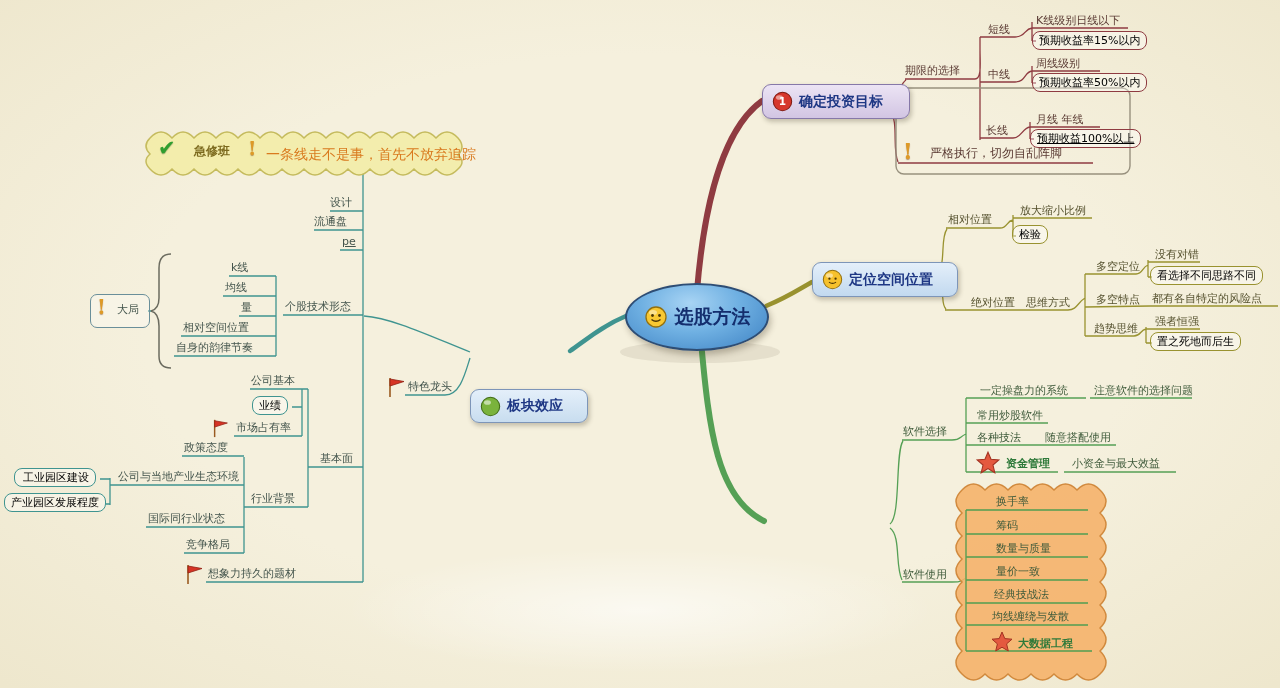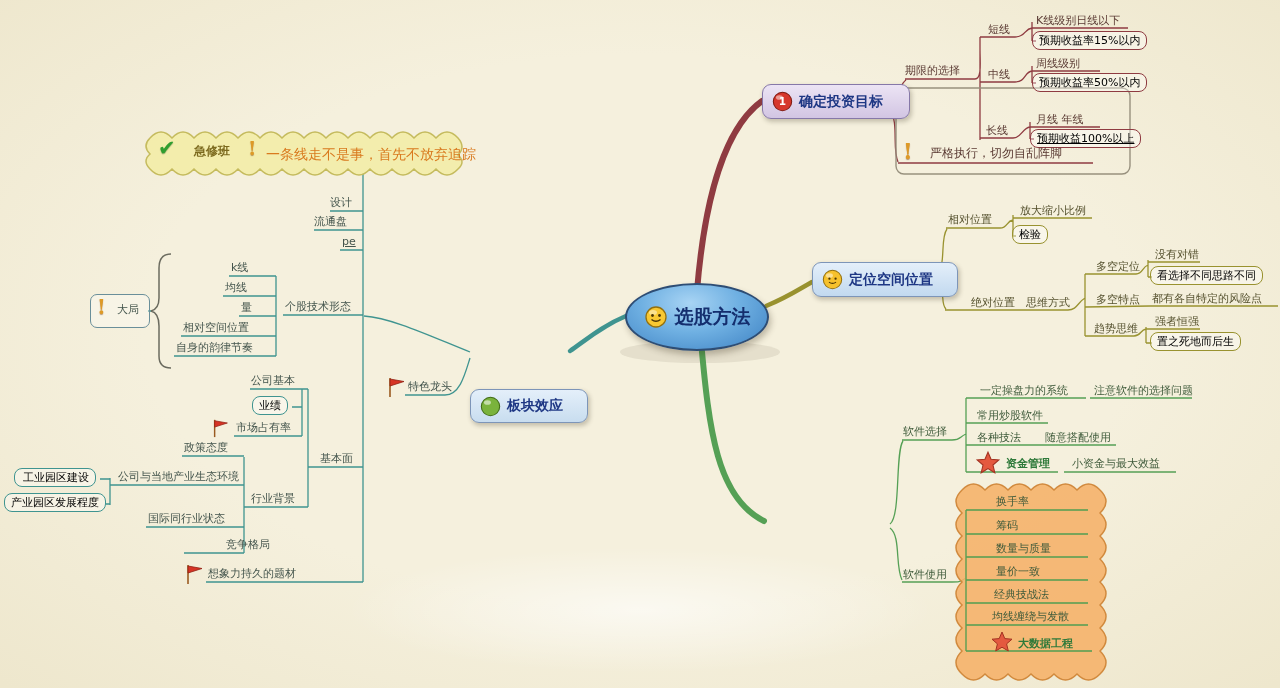--- a/index.html
+++ b/index.html
@@ -178,21 +178,21 @@
 <div class="bx bx4" style="left:252px;top:396px;">业绩</div>
 <span class="icon" style="left:211px;top:418px;"><svg width="20" height="20" viewBox="0 0 22 22">
         <line x1="4" y1="21" x2="4" y2="2" stroke="#9a5a20" stroke-width="1.6"></line>
         <path d="M4 3 L18 5.5 L4 10 Z" fill="#d63425" stroke="#901f12" stroke-width="0.8"></path>
       </svg></span>
 <div class="t tc4" style="left:236px;top:421px;">市场占有率</div>
 <div class="t tc4" style="left:251px;top:492px;">行业背景</div>
 <div class="t tc4" style="left:184px;top:441px;">政策态度</div>
 <div class="t tc4" style="left:118px;top:470px;">公司与当地产业生态环境</div>
 <div class="t tc4" style="left:148px;top:512px;">国际同行业状态</div>
-<div class="t tc4" style="left:186px;top:538px;margin-left:40px;">竞争格局</div>
+<div class="t tc4" style="left:186px;top:538px;">竞争格局</div>
 <div class="bx bx4" style="left:14px;top:468px;padding-left:8px;">工业园区建设</div>
 <div class="bx bx4" style="left:4px;top:493px;">产业园区发展程度</div>
 <span class="icon" style="left:184px;top:563px;"><svg width="22" height="22" viewBox="0 0 22 22">
         <line x1="4" y1="21" x2="4" y2="2" stroke="#9a5a20" stroke-width="1.6"></line>
         <path d="M4 3 L18 5.5 L4 10 Z" fill="#d63425" stroke="#901f12" stroke-width="0.8"></path>
       </svg></span>
 <div class="t tc4" style="left:208px;top:567px;">想象力持久的题材</div>
 
 </div>
 

